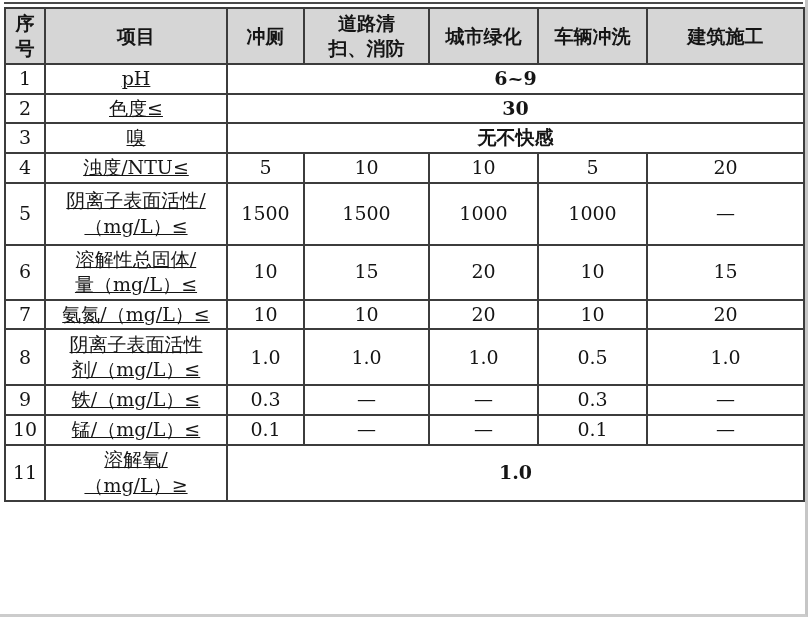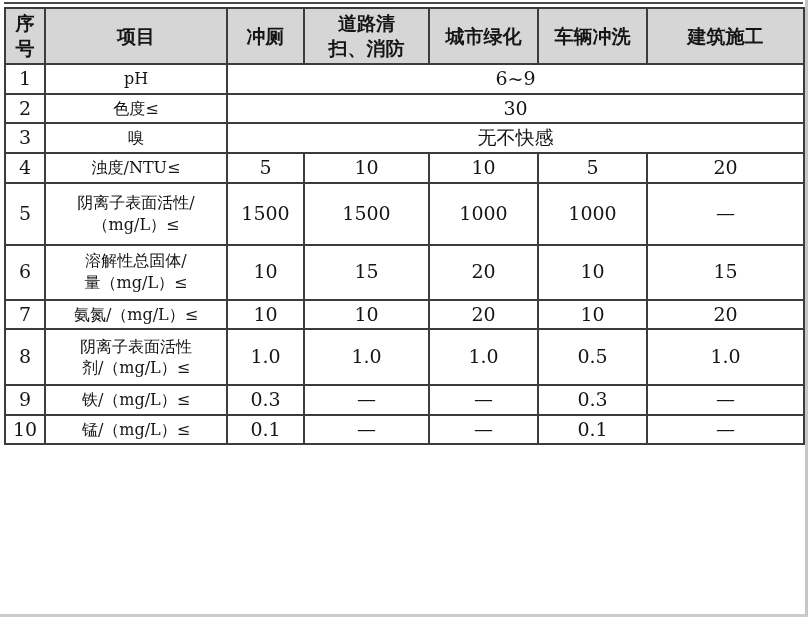--- a/index.html
+++ b/index.html
@@ -42,23 +42,23 @@
     white-space: pre-line;
     overflow: hidden;
   }
   table.std thead th {
     background: #d6d6d6;
     font-weight: bold;
     font-size: 19px;
     line-height: 1.3;
   }
   table.std tbody td.num  { font-size: 19px; }
-  table.std td.item       { font-size: 16px; }
+  table.std td.item       { font-size: 19px; text-decoration: underline; }
   table.std td.val        { font-size: 19px; }
-  table.std td.spanval    { font-size: 19px; }
+  table.std td.spanval    { font-size: 19px; font-weight: bold; }
 </style>
 </head>
 <body>
 
 <div class="page">
   <div class="top-rule"></div>
 
   <table class="std">
     <colgroup>
       <col style="width:40px">
@@ -159,15 +159,21 @@
       </tr>
       <tr style="height:25px">
         <td class="num">10</td>
         <td class="item">锰/（mg/L）≤</td>
         <td class="val">0.1</td>
         <td class="val">—</td>
         <td class="val">—</td>
         <td class="val">0.1</td>
         <td class="val">—</td>
       </tr>
+      <tr style="height:56px">
+        <td class="num">11</td>
+        <td class="item">溶解氧/
+（mg/L）≥</td>
+        <td class="spanval" colspan="5">1.0</td>
+      </tr>
     </tbody>
   </table>
 </div>
 
 </body></html>

